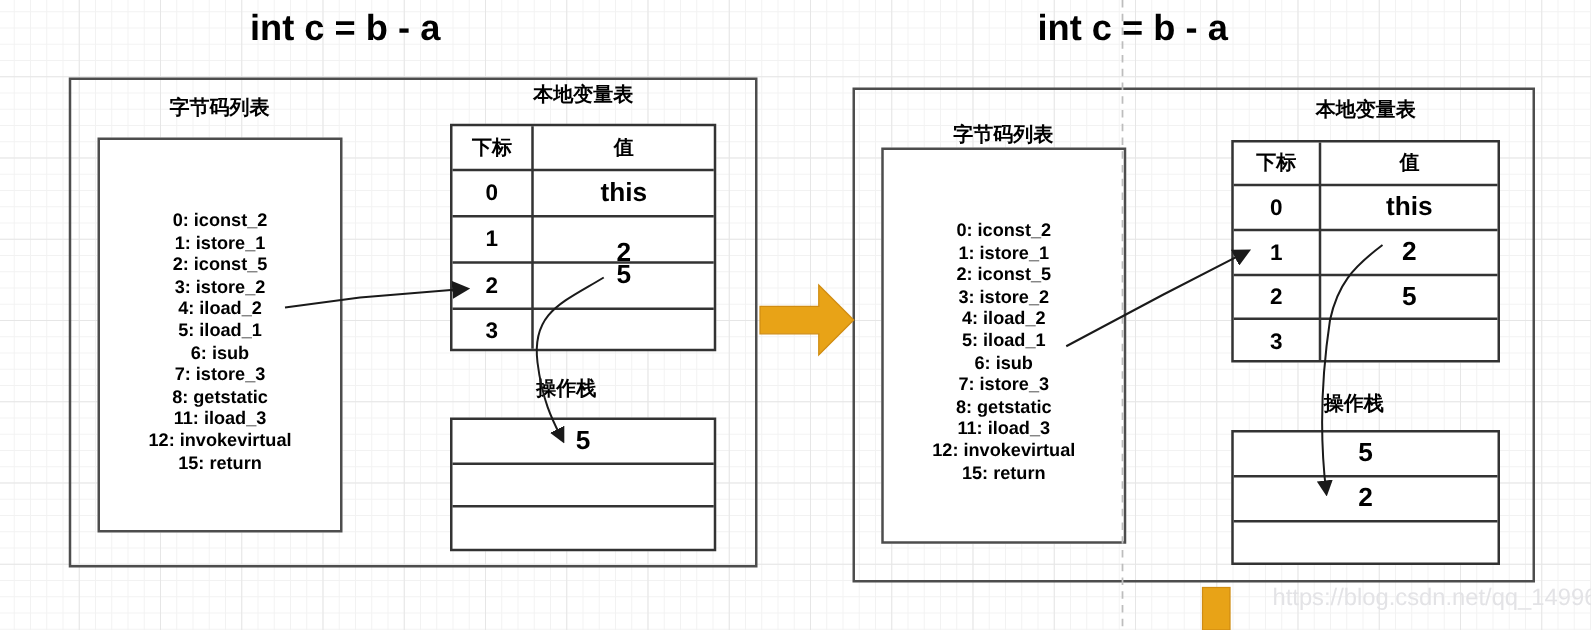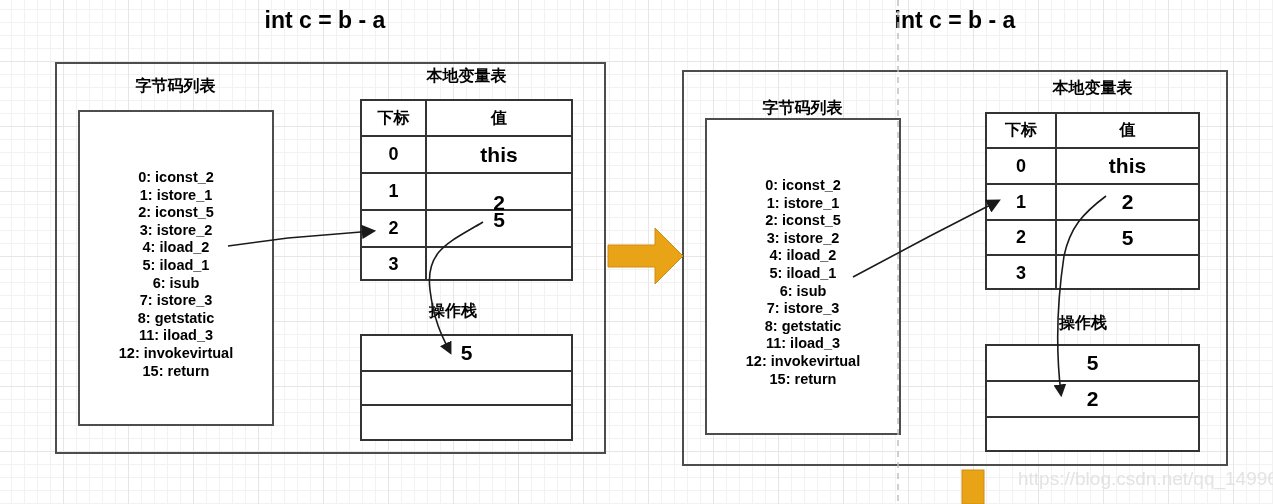--- a/index.html
+++ b/index.html
@@ -23,23 +23,23 @@
     background-position:-2px -4px,-2px -4px,-2px -4px,-2px -4px;
   }
   .stage{position:absolute;left:0;top:0;width:1273px;height:504px;}
 
   
   .frame{position:absolute;border:2px solid #4d4d4d;background:transparent;box-sizing:border-box;}
   .whitebox{position:absolute;border:2px solid #4d4d4d;background:#ffffff;box-sizing:border-box;}
 
   .panel-title{
     position:absolute;
-    font-size:23px;font-weight:bold;color:#000;
+    font-size:29px;font-weight:bold;color:#000;
     letter-spacing:0px;white-space:nowrap;
-    text-align:center;
+    text-align:left;
   }
   .sec-label{
     position:absolute;
     font-size:16px;font-weight:bold;color:#000;white-space:nowrap;text-align:center;
   }
   .code-list{
     position:absolute;
     font-size:14.5px;font-weight:bold;color:#000;
     line-height:17.6px;text-align:center;white-space:nowrap;
   }

